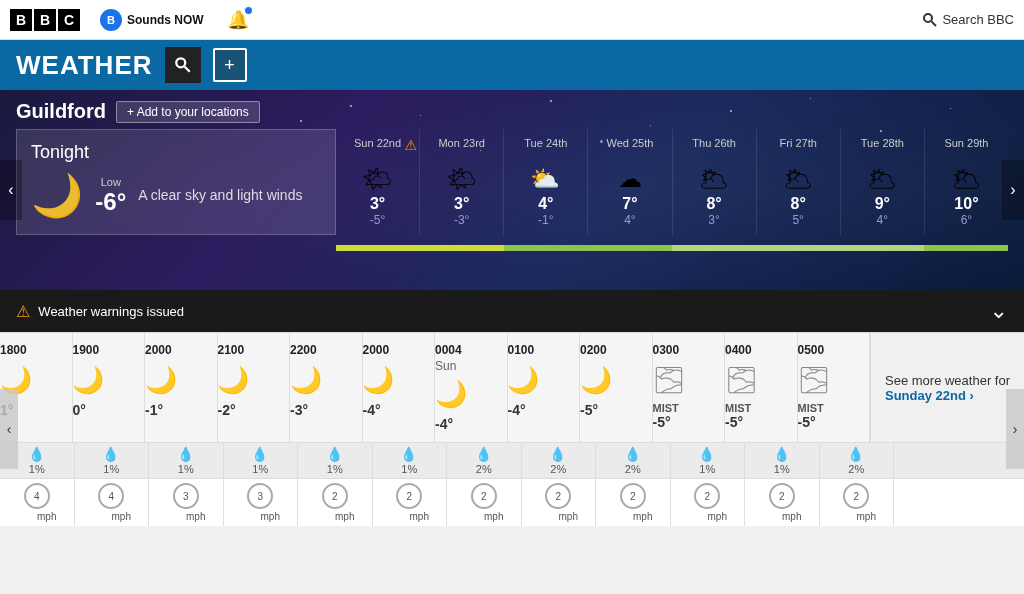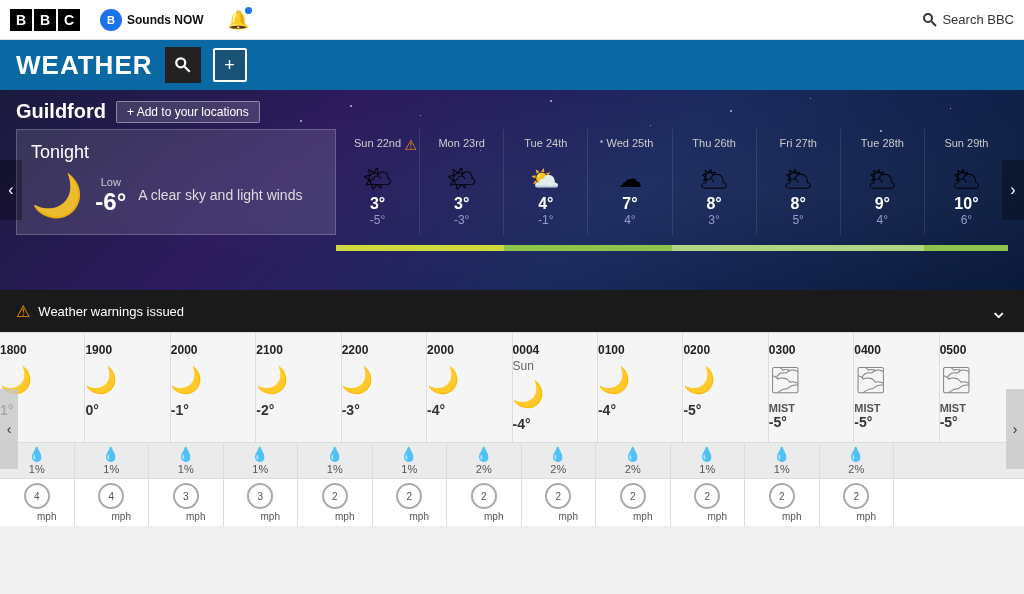--- a/index.html
+++ b/index.html
@@ -526,20 +526,24 @@
     <div class="hour-mist">MIST</div>
     <div class="hour-temp hour-temp-neg">-5°</div>
   </div>
         <div class="hour-col">
     <div class="hour-label">0500</div>
 
     <div class="hour-icon">🌫</div>
     <div class="hour-mist">MIST</div>
     <div class="hour-temp hour-temp-neg">-5°</div>
   </div>
+        <div class="see-more-col">
+  <div class="see-more-text">See more weather for</div>
+  <a href="#" class="see-more-link">Sunday 22nd ›</a>
+</div>
       </div>
 
     <div class="rain-row" id="rain-row">
     <div class="rain-cell">
     <span class="rain-icon">💧</span>
     <span>1%</span>
   </div>
         <div class="rain-cell">
     <span class="rain-icon">💧</span>
     <span>1%</span>

